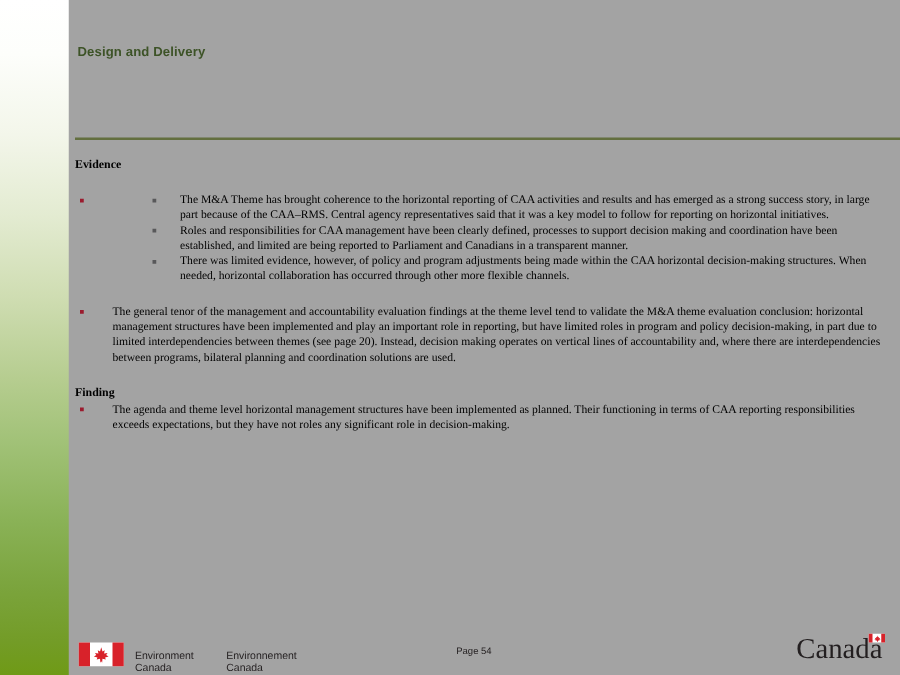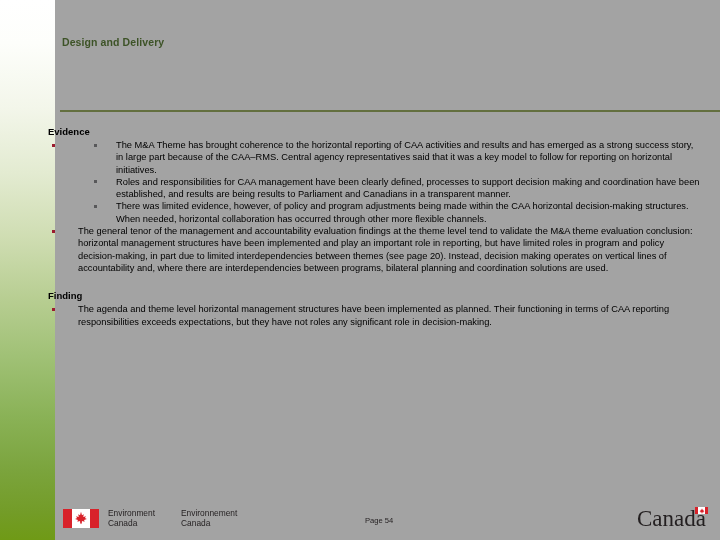--- a/index.html
+++ b/index.html
@@ -65,23 +65,24 @@
     position: absolute;
     left: 60px;
     top: 110px;
     width: 660px;
     height: 0;
     border-top: 2px solid #636f3f;
   }
   
   #body-area {
     position: absolute;
-    left: 48px;
+    left: 60px;
     top: 126px;
     width: 655px;
+    font-family: Liberation Serif, serif;
   }
   .section-head {
     font-size: 9.5px;
     font-weight: bold;
     color: #000000;
     margin: 0 0 1px 0;
     line-height: 12px;
   }
   .spacer {
     height: 16px;
@@ -102,21 +103,21 @@
   ul.lvl1 > li > .b1 {
     position: absolute;
     left: 4px;
     top: 4.5px;
     width: 3px;
     height: 3px;
     background: #9b1b2e;
   }
   ul.lvl2 {
     list-style: none;
-    margin: 0;
+    margin: 16px;
     padding: 0;
   }
   ul.lvl2 > li {
     position: relative;
     padding-left: 38px;
     font-size: 9.3px;
     line-height: 12.3px;
     color: #000000;
   }
   ul.lvl2 > li > .b2 {
@@ -172,20 +173,21 @@
     font-size: 14px;
     line-height: 14px;
     color: #d8222a;
   }
   .ec-text {
     font-size: 8.4px;
     line-height: 10px;
     color: #231f20;
     margin-right: 26px;
     white-space: nowrap;
+    margin-top: 11px;
   }
   #page-num {
     position: absolute;
     left: 365px;
     top: 516px;
     font-size: 7.6px;
     color: #231f20;
     white-space: nowrap;
   }
   #canada-wordmark {
@@ -249,21 +251,21 @@
     <ul class="lvl1">
       <li>
         <span class="b1"></span>
         <ul class="lvl2">
           <li>
             <span class="b2"></span>
             <span class="txt">The M&amp;A Theme has brought coherence to the horizontal reporting of CAA activities and results and has emerged as a strong success story, in large part because of the CAA–RMS. Central agency representatives said that it was a key model to follow for reporting on horizontal initiatives.</span>
           </li>
           <li>
             <span class="b2"></span>
-            <span class="txt">Roles and responsibilities for CAA management have been clearly defined, processes to support decision making and coordination have been established, and results are being results to Parliament and Canadians in a transparent manner.</span>
+            <span class="txt">Roles and responsibilities for CAA management have been clearly defined, processes to support decision making and coordination have been established, and limited are being reported to Parliament and Canadians in a transparent manner.</span>
           </li>
           <li>
             <span class="b2"></span>
             <span class="txt">There was limited evidence, however, of policy and program adjustments being made within the CAA horizontal decision-making structures. When needed, horizontal collaboration has occurred through other more flexible channels.</span>
           </li>
         </ul>
       </li>
       <li>
         <span class="b1"></span>
         <span class="txt">The general tenor of the management and accountability evaluation findings at the theme level tend to validate the M&amp;A theme evaluation conclusion: horizontal management structures have been implemented and play an important role in reporting, but have limited roles in program and policy decision-making, in part due to limited interdependencies between themes (see page 20). Instead, decision making operates on vertical lines of accountability and, where there are interdependencies between programs, bilateral planning and coordination solutions are used.</span>

